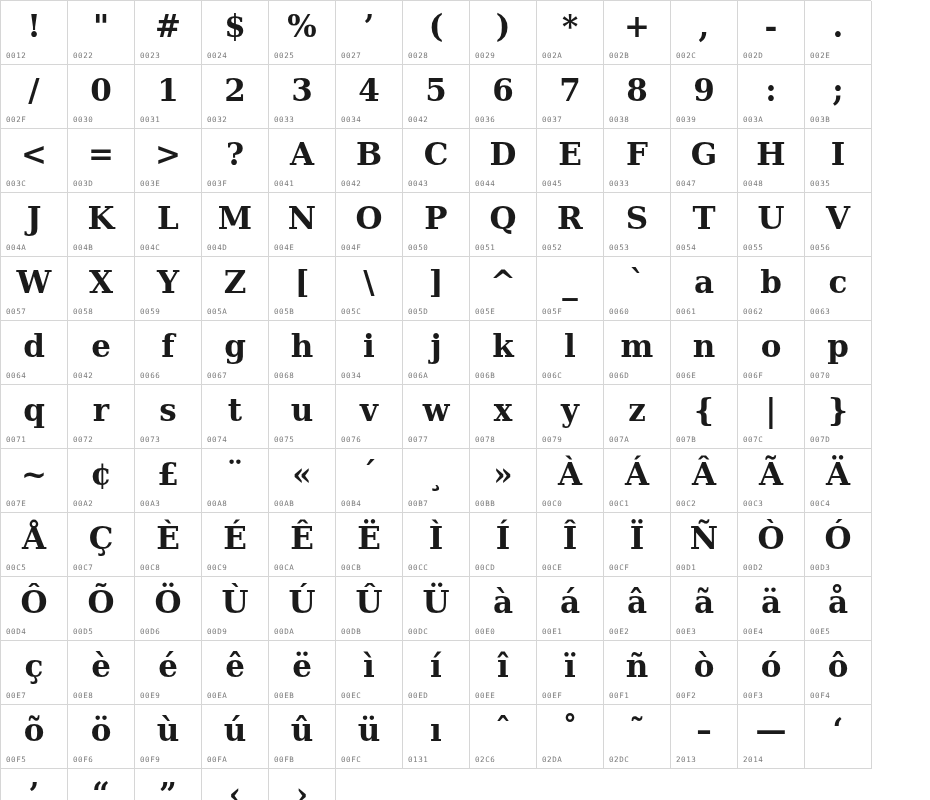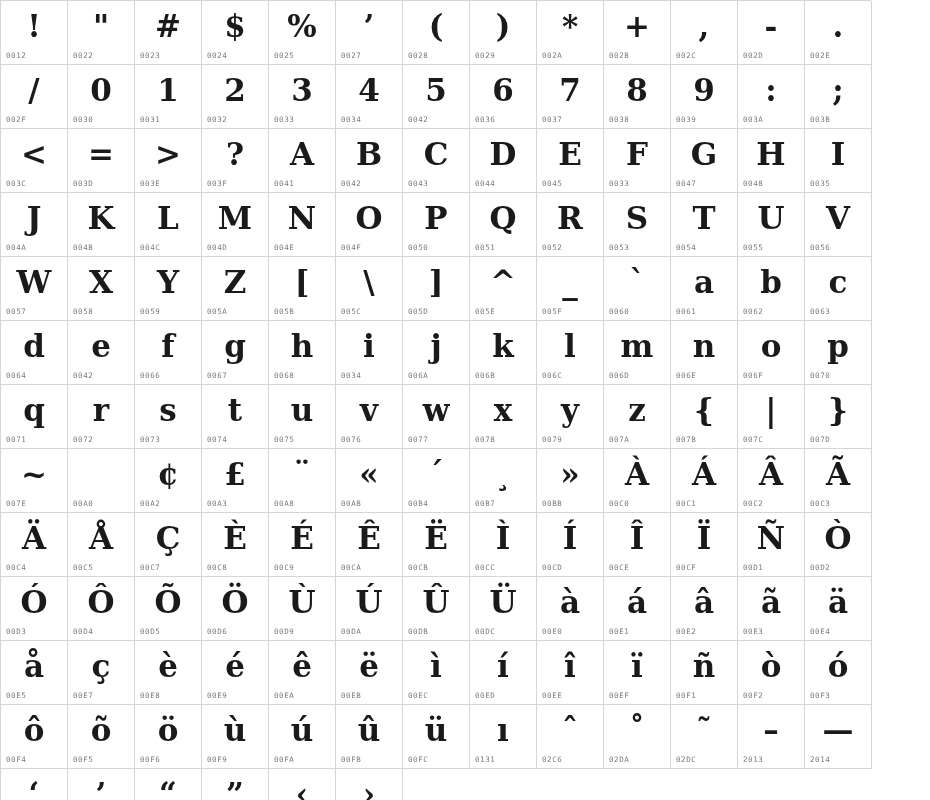--- a/index.html
+++ b/index.html
@@ -425,24 +425,20 @@
     </div>
     <div class="glyph-cell">
       <div class="glyph-char">}</div>
       <div class="glyph-code">007D</div>
     </div>
     <div class="glyph-cell">
       <div class="glyph-char">~</div>
       <div class="glyph-code">007E</div>
     </div>
     <div class="glyph-cell">
-      <div class="glyph-char"> </div>
-      <div class="glyph-code">00A0</div>
-    </div>
-    <div class="glyph-cell">
       <div class="glyph-char">¢</div>
       <div class="glyph-code">00A2</div>
     </div>
     <div class="glyph-cell">
       <div class="glyph-char">£</div>
       <div class="glyph-code">00A3</div>
     </div>
     <div class="glyph-cell">
       <div class="glyph-char">¨</div>
       <div class="glyph-code">00A8</div>

